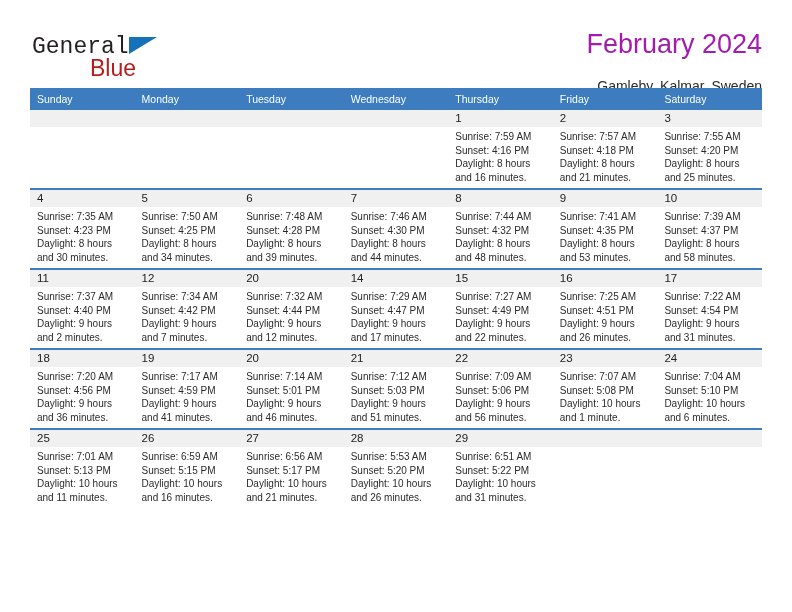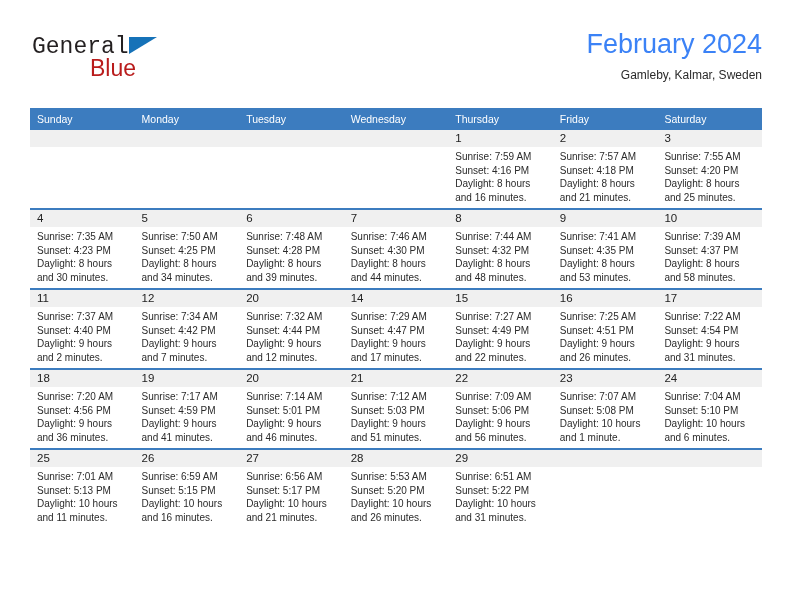--- a/index.html
+++ b/index.html
@@ -67,37 +67,37 @@
     font-family: "Liberation Sans", sans-serif;
   }
   .title-block {
     position: absolute;
     right: 0;
     top: 0;
     text-align: right;
   }
   .cal-title {
     font-size: 27px;
-    color: #3b82f6;
+    color: #a21caf;
     line-height: 32px;
     white-space: nowrap;
   }
   .cal-subtitle {
-    font-size: 12px;
+    font-size: 14px;
     color: #2a2a2a;
     line-height: 20px;
-    margin-top: 5px;
+    margin-top: 16px;
     white-space: nowrap;
   }
 
   
   .calendar {
     position: absolute;
     left: 30px;
-    top: 108px;
+    top: 88px;
     width: 732px;
     border-collapse: collapse;
     table-layout: fixed;
   }
   .calendar th {
     background: #3c7cbf;
     color: #ffffff;
     font-size: 10.5px;
     font-weight: normal;
     text-align: left;

